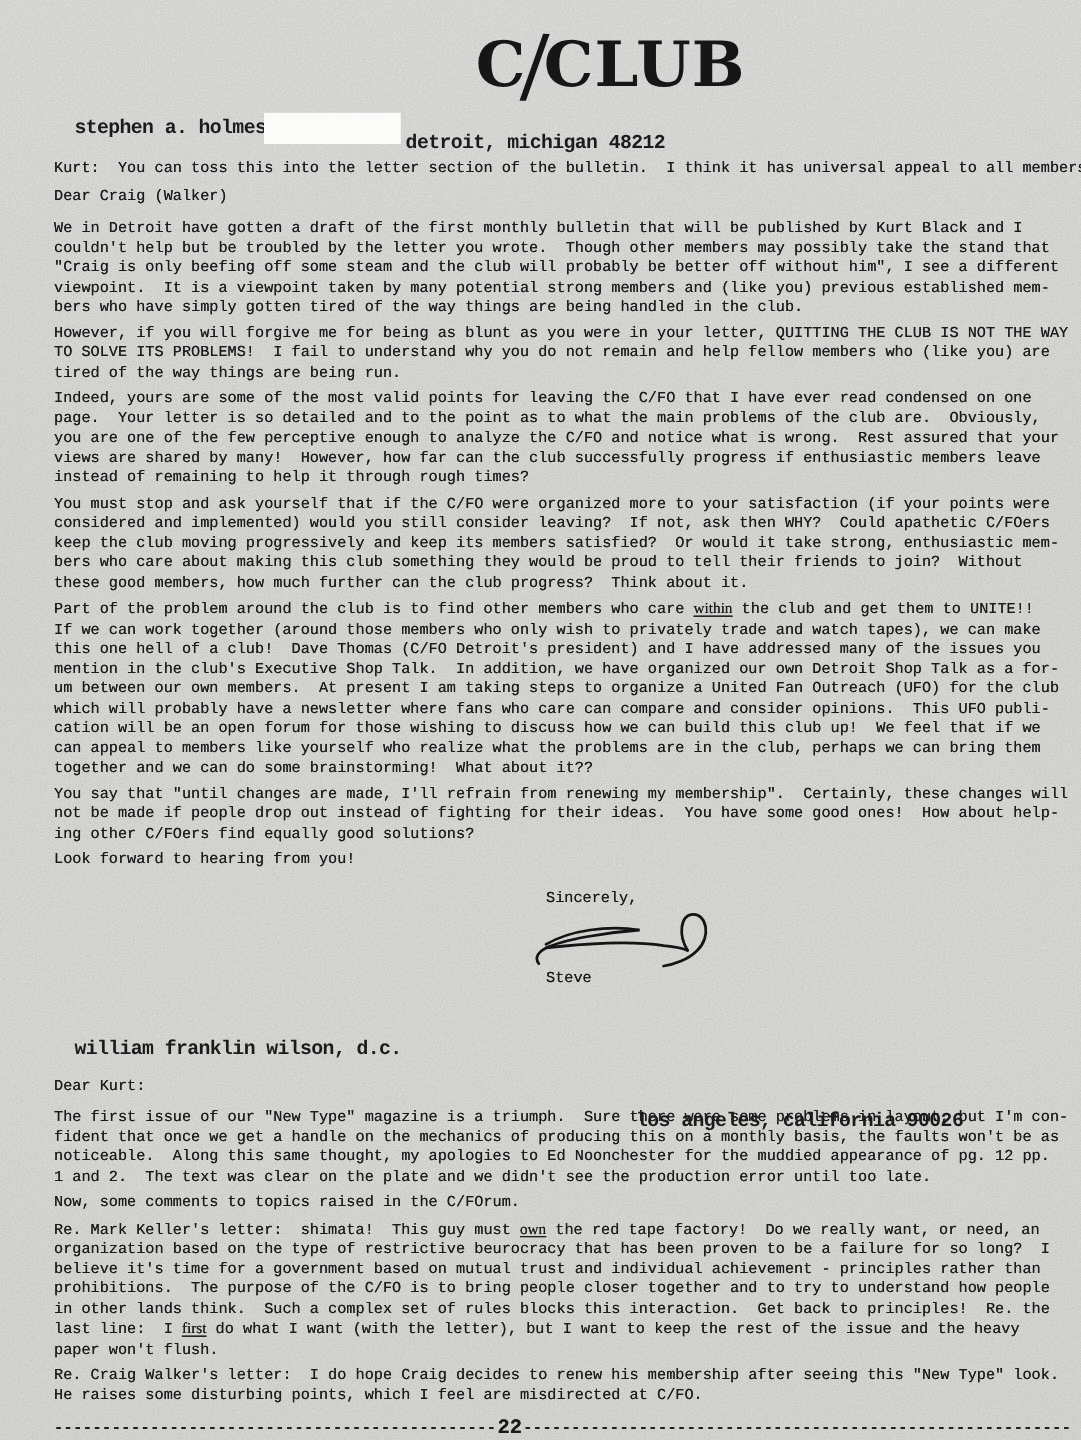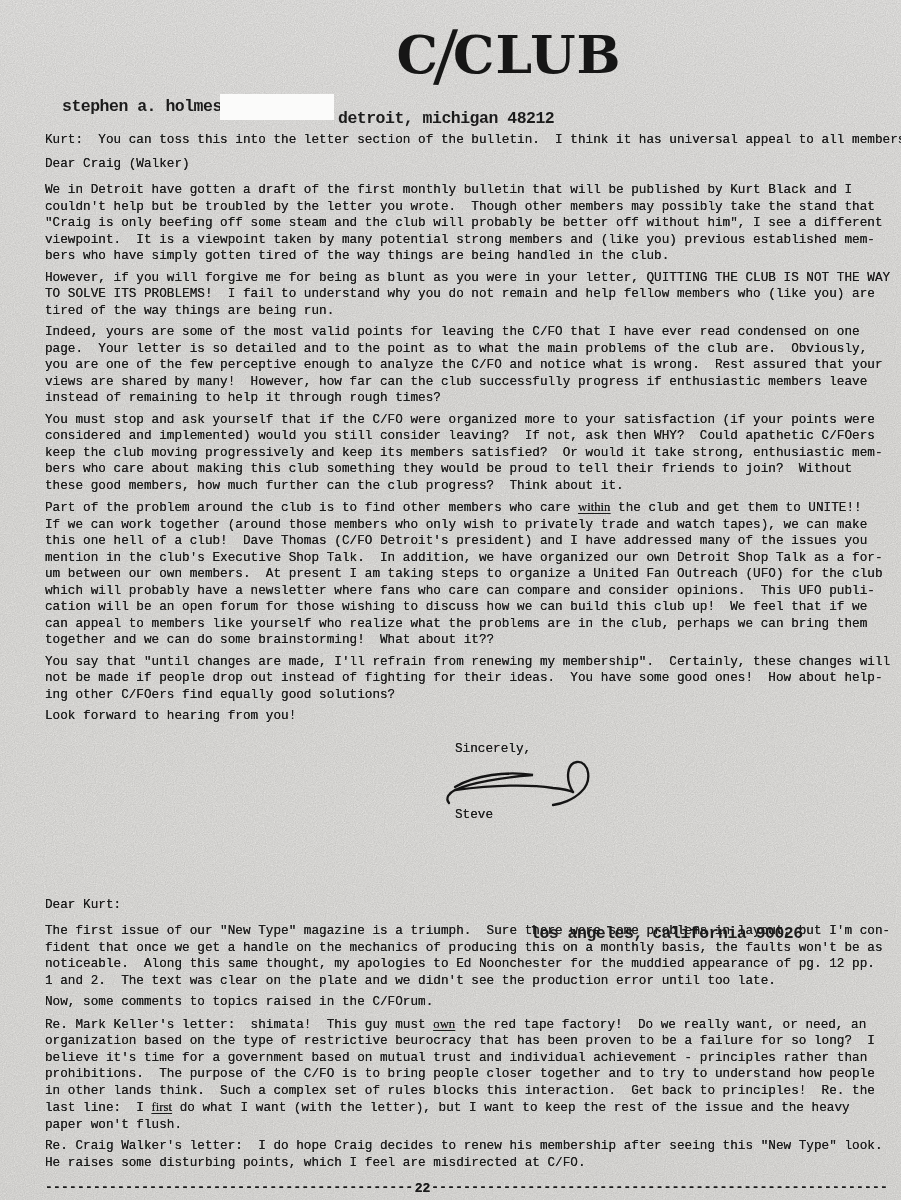--- a/index.html
+++ b/index.html
@@ -88,21 +88,21 @@
     display: flex;
     align-items: center;
     margin-top: 9px;
     white-space: nowrap;
     overflow: hidden;
     width: 856px;
     font-size: 12.7px;
     text-shadow: 0 0 0.55px rgba(25,25,25,0.85);
   }
   .footer .pageno {
-    font-size: 13px;
+    font-size: 17px;
     font-weight: 700;
     padding: 0 1px;
     position: relative;
     top: 1px;
   }
   .footer .dash { letter-spacing: 0.4px; font-weight: 700; }
 </style>
 </head>
 <body>
 
@@ -170,20 +170,21 @@
             <path d="M132 35 C124 22 126 6 136 5 C148 4 152 24 140 35 C132 43 120 47 112 48"></path>
             <path d="M14 33 C8 36 4 41 8 46"></path>
           </g>
         </svg>
         <p class="mono-body">Steve</p>
       </div>
     </div>
 
     <div class="letter">
       <div class="letter-header hdr2">
+        <span class="sender">william franklin wilson, d.c.</span>
         <span class="location">los angeles, california  90026</span>
       </div>
 
       <p class="mono-body salutation">Dear Kurt:</p>
 
       <p class="mono-body first-para">The first issue of our "New Type" magazine is a triumph.  Sure there were some problems in layout, but I'm con-
 fident that once we get a handle on the mechanics of producing this on a monthly basis, the faults won't be as
 noticeable.  Along this same thought, my apologies to Ed Noonchester for the muddied appearance of pg. 12 pp.
 1 and 2.  The text was clear on the plate and we didn't see the production error until too late.</p>
       <p class="mono-body">Now, some comments to topics raised in the C/FOrum.</p>

